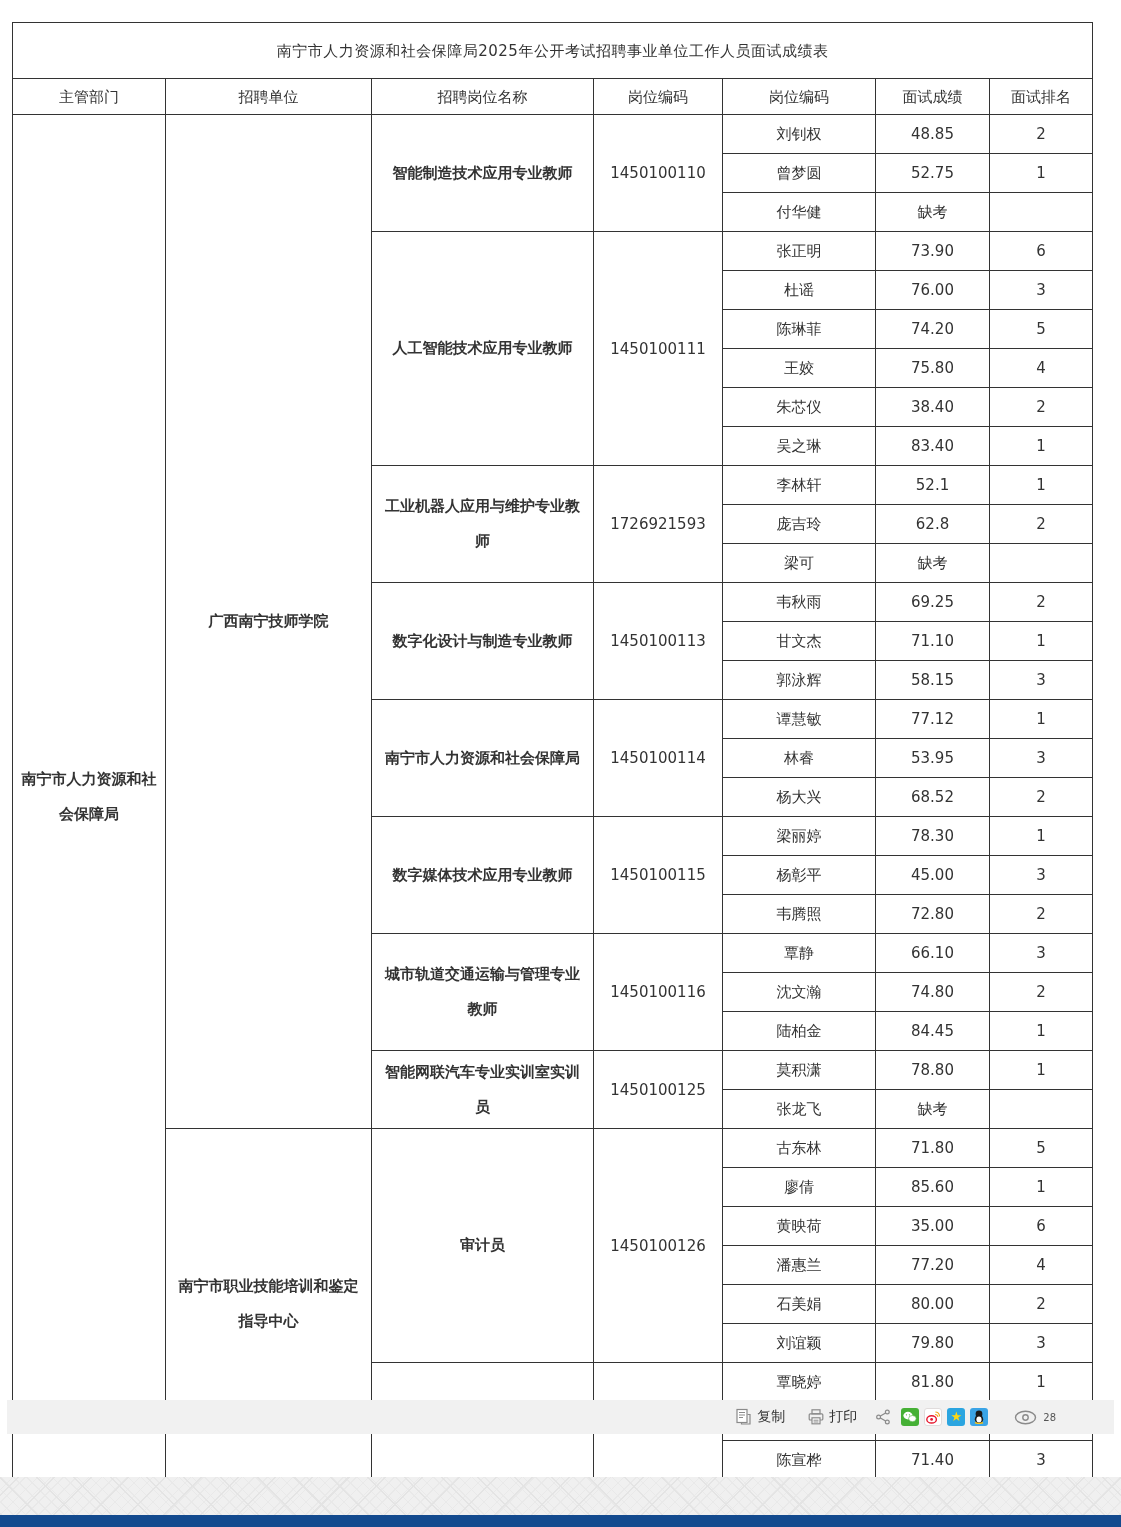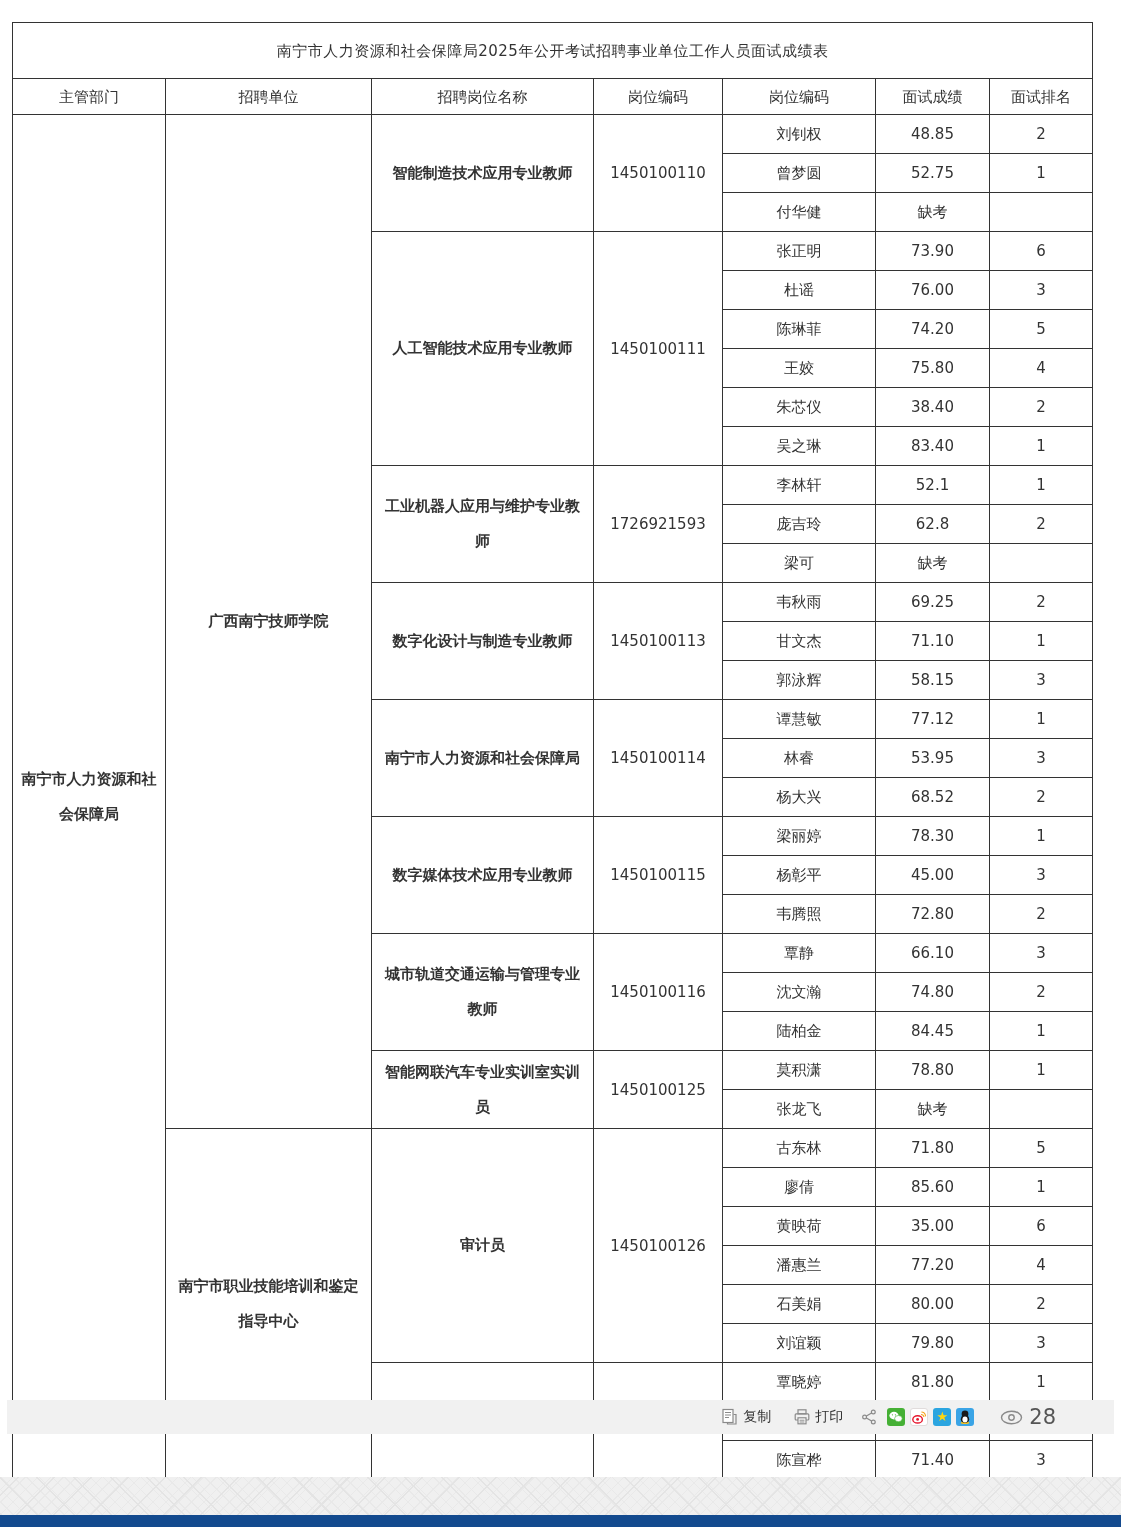--- a/index.html
+++ b/index.html
@@ -66,21 +66,21 @@
   .social-badge{
     width:18px;height:18px;border-radius:3px;
     display:flex;align-items:center;justify-content:center;
     font-size:12px;line-height:18px;
     cursor:pointer;position:relative;overflow:hidden;
   }
   .badge-wechat{background:#45b035;}
   .badge-weibo{background:#ffffff;border:1px solid #e0dcdc;}
   .badge-qzone{background:#2ba5e0;color:#ffd710;font-size:13px;}
   .badge-qq{background:#3aa4e6;}
-  .views{display:flex;align-items:center;gap:6px;margin-left:26px;color:#555;font-size:21px;}
+  .views{display:flex;align-items:center;gap:6px;margin-left:26px;color:#555;font-size:10px;}
   
   .footer-pattern{
     position:absolute;left:0;top:1477px;width:1121px;height:38px;
     background-color:var(--footer-pattern-bg);
     background-image:
       repeating-linear-gradient(45deg,#e4e4e4 0 1.5px,transparent 1.5px 26px),
       repeating-linear-gradient(-45deg,#e4e4e4 0 1.5px,transparent 1.5px 26px),
       repeating-linear-gradient(45deg,#e9e9e9 0 1px,transparent 1px 9px),
       repeating-linear-gradient(-45deg,#e9e9e9 0 1px,transparent 1px 9px);
   }

